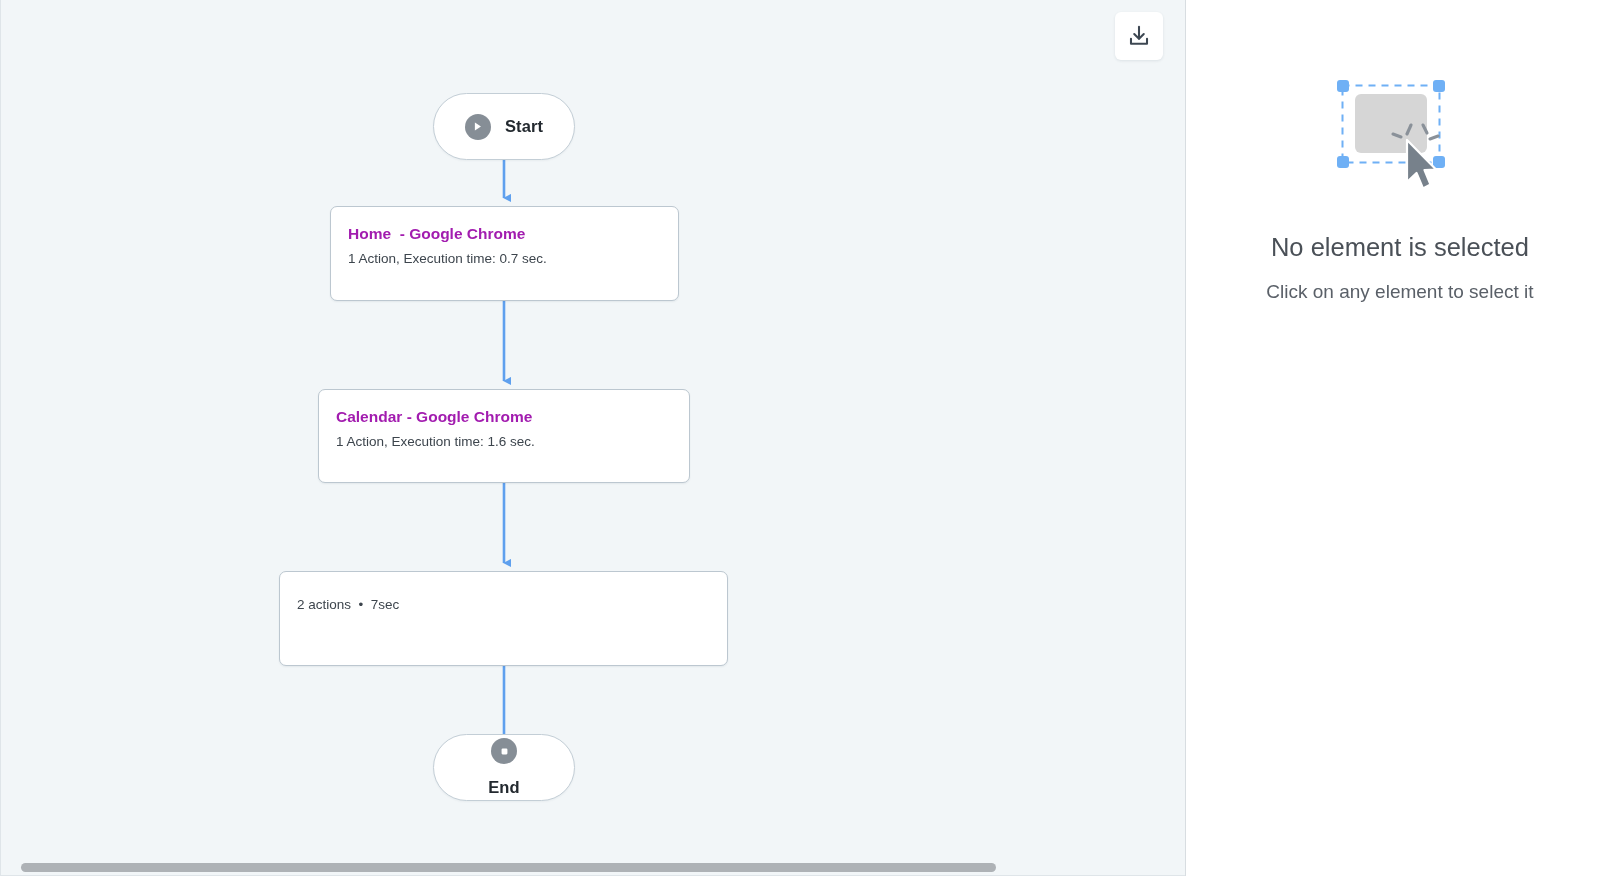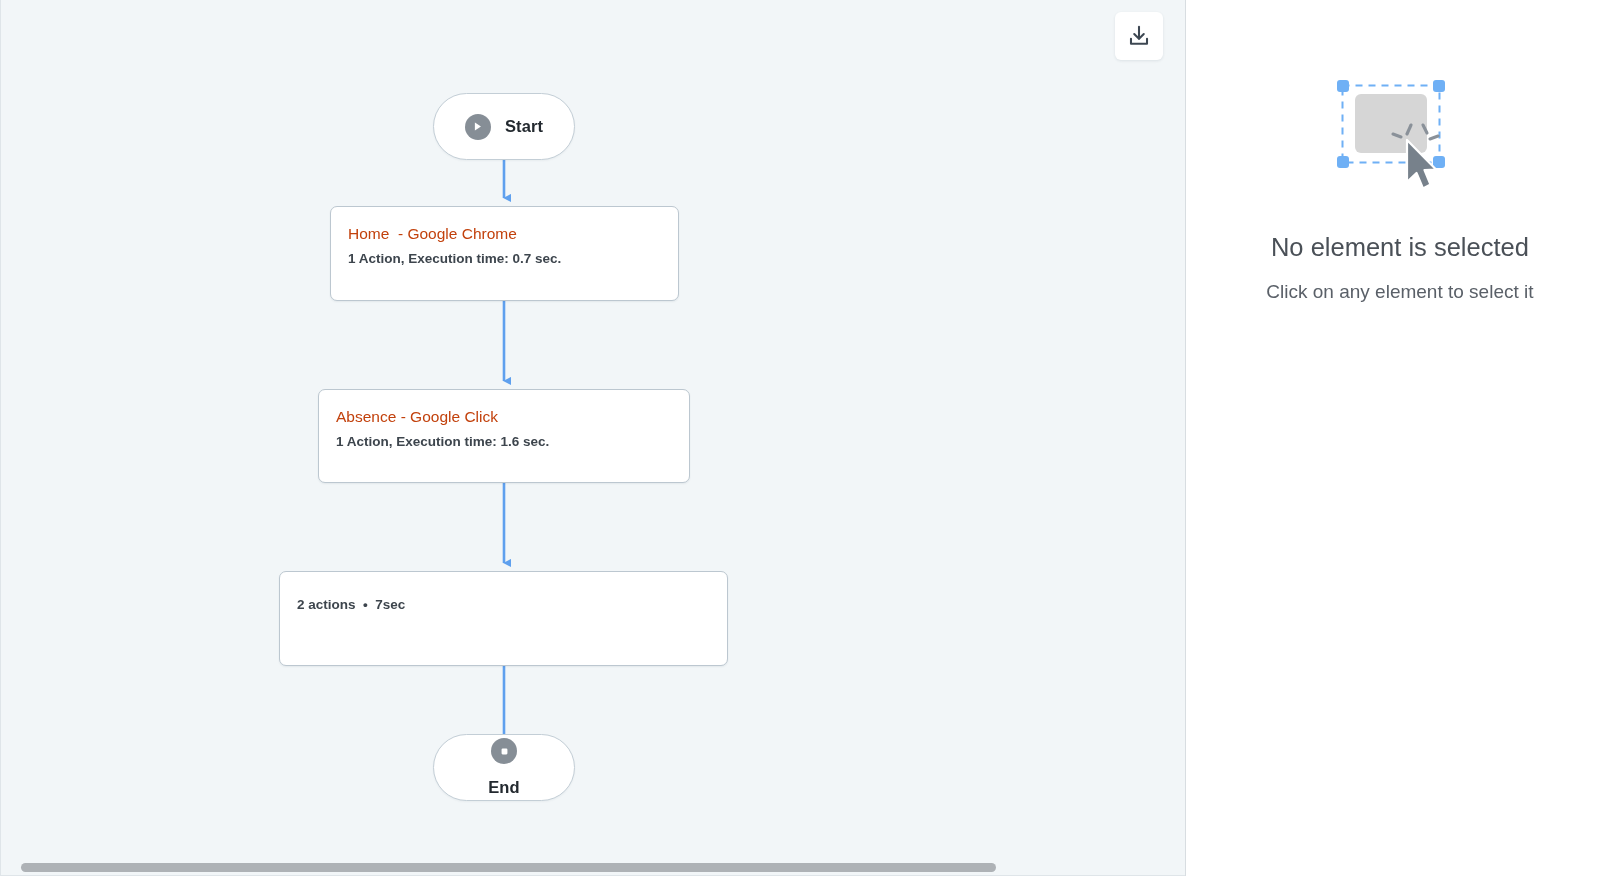--- a/index.html
+++ b/index.html
@@ -90,32 +90,31 @@
     position: absolute;
     background: #ffffff;
     border: 1px solid #bcc7d0;
     border-radius: 7px;
     box-shadow: 0 1px 2px rgba(35,55,75,0.07);
     padding: 17px 17px 0 17px;
     cursor: pointer;
   }
   .step-title {
     font-size: 15.5px;
-    font-weight: normal;
-    color: #c2410c;
+    font-weight: bold;
+    color: #a21caf;
     line-height: 1.25;
     white-space: pre;
   }
   .step-meta {
     font-size: 13.5px;
     color: #3d454d;
     margin-top: 8px;
     line-height: 1.25;
     white-space: pre;
-    font-weight: bold;
   }
 
   #node-1 { left: 329px; top: 206px; width: 349px; height: 95px; }
   #node-2 { left: 317px; top: 389px; width: 372px; height: 94px; }
   #node-3 { left: 278px; top: 571px; width: 449px; height: 95px; }
 
   
   .edge {
     position: absolute;
     left: 0; top: 0;
@@ -233,21 +232,21 @@
         </span>
         <span class="term-label">Start</span>
       </div>
 
       <div id="node-1" class="step-node">
         <div class="step-title">Home  - Google Chrome</div>
         <div class="step-meta">1 Action, Execution time: 0.7 sec.</div>
       </div>
 
       <div id="node-2" class="step-node">
-        <div class="step-title">Absence - Google Click</div>
+        <div class="step-title">Calendar - Google Chrome</div>
         <div class="step-meta">1 Action, Execution time: 1.6 sec.</div>
       </div>
 
       <div id="node-3" class="step-node">
         <div class="step-meta">2 actions  •  7sec</div>
       </div>
 
       <div id="node-end" class="terminal-node">
         <span class="term-icon">
           <svg width="13" height="13" viewBox="0 0 12 12">

